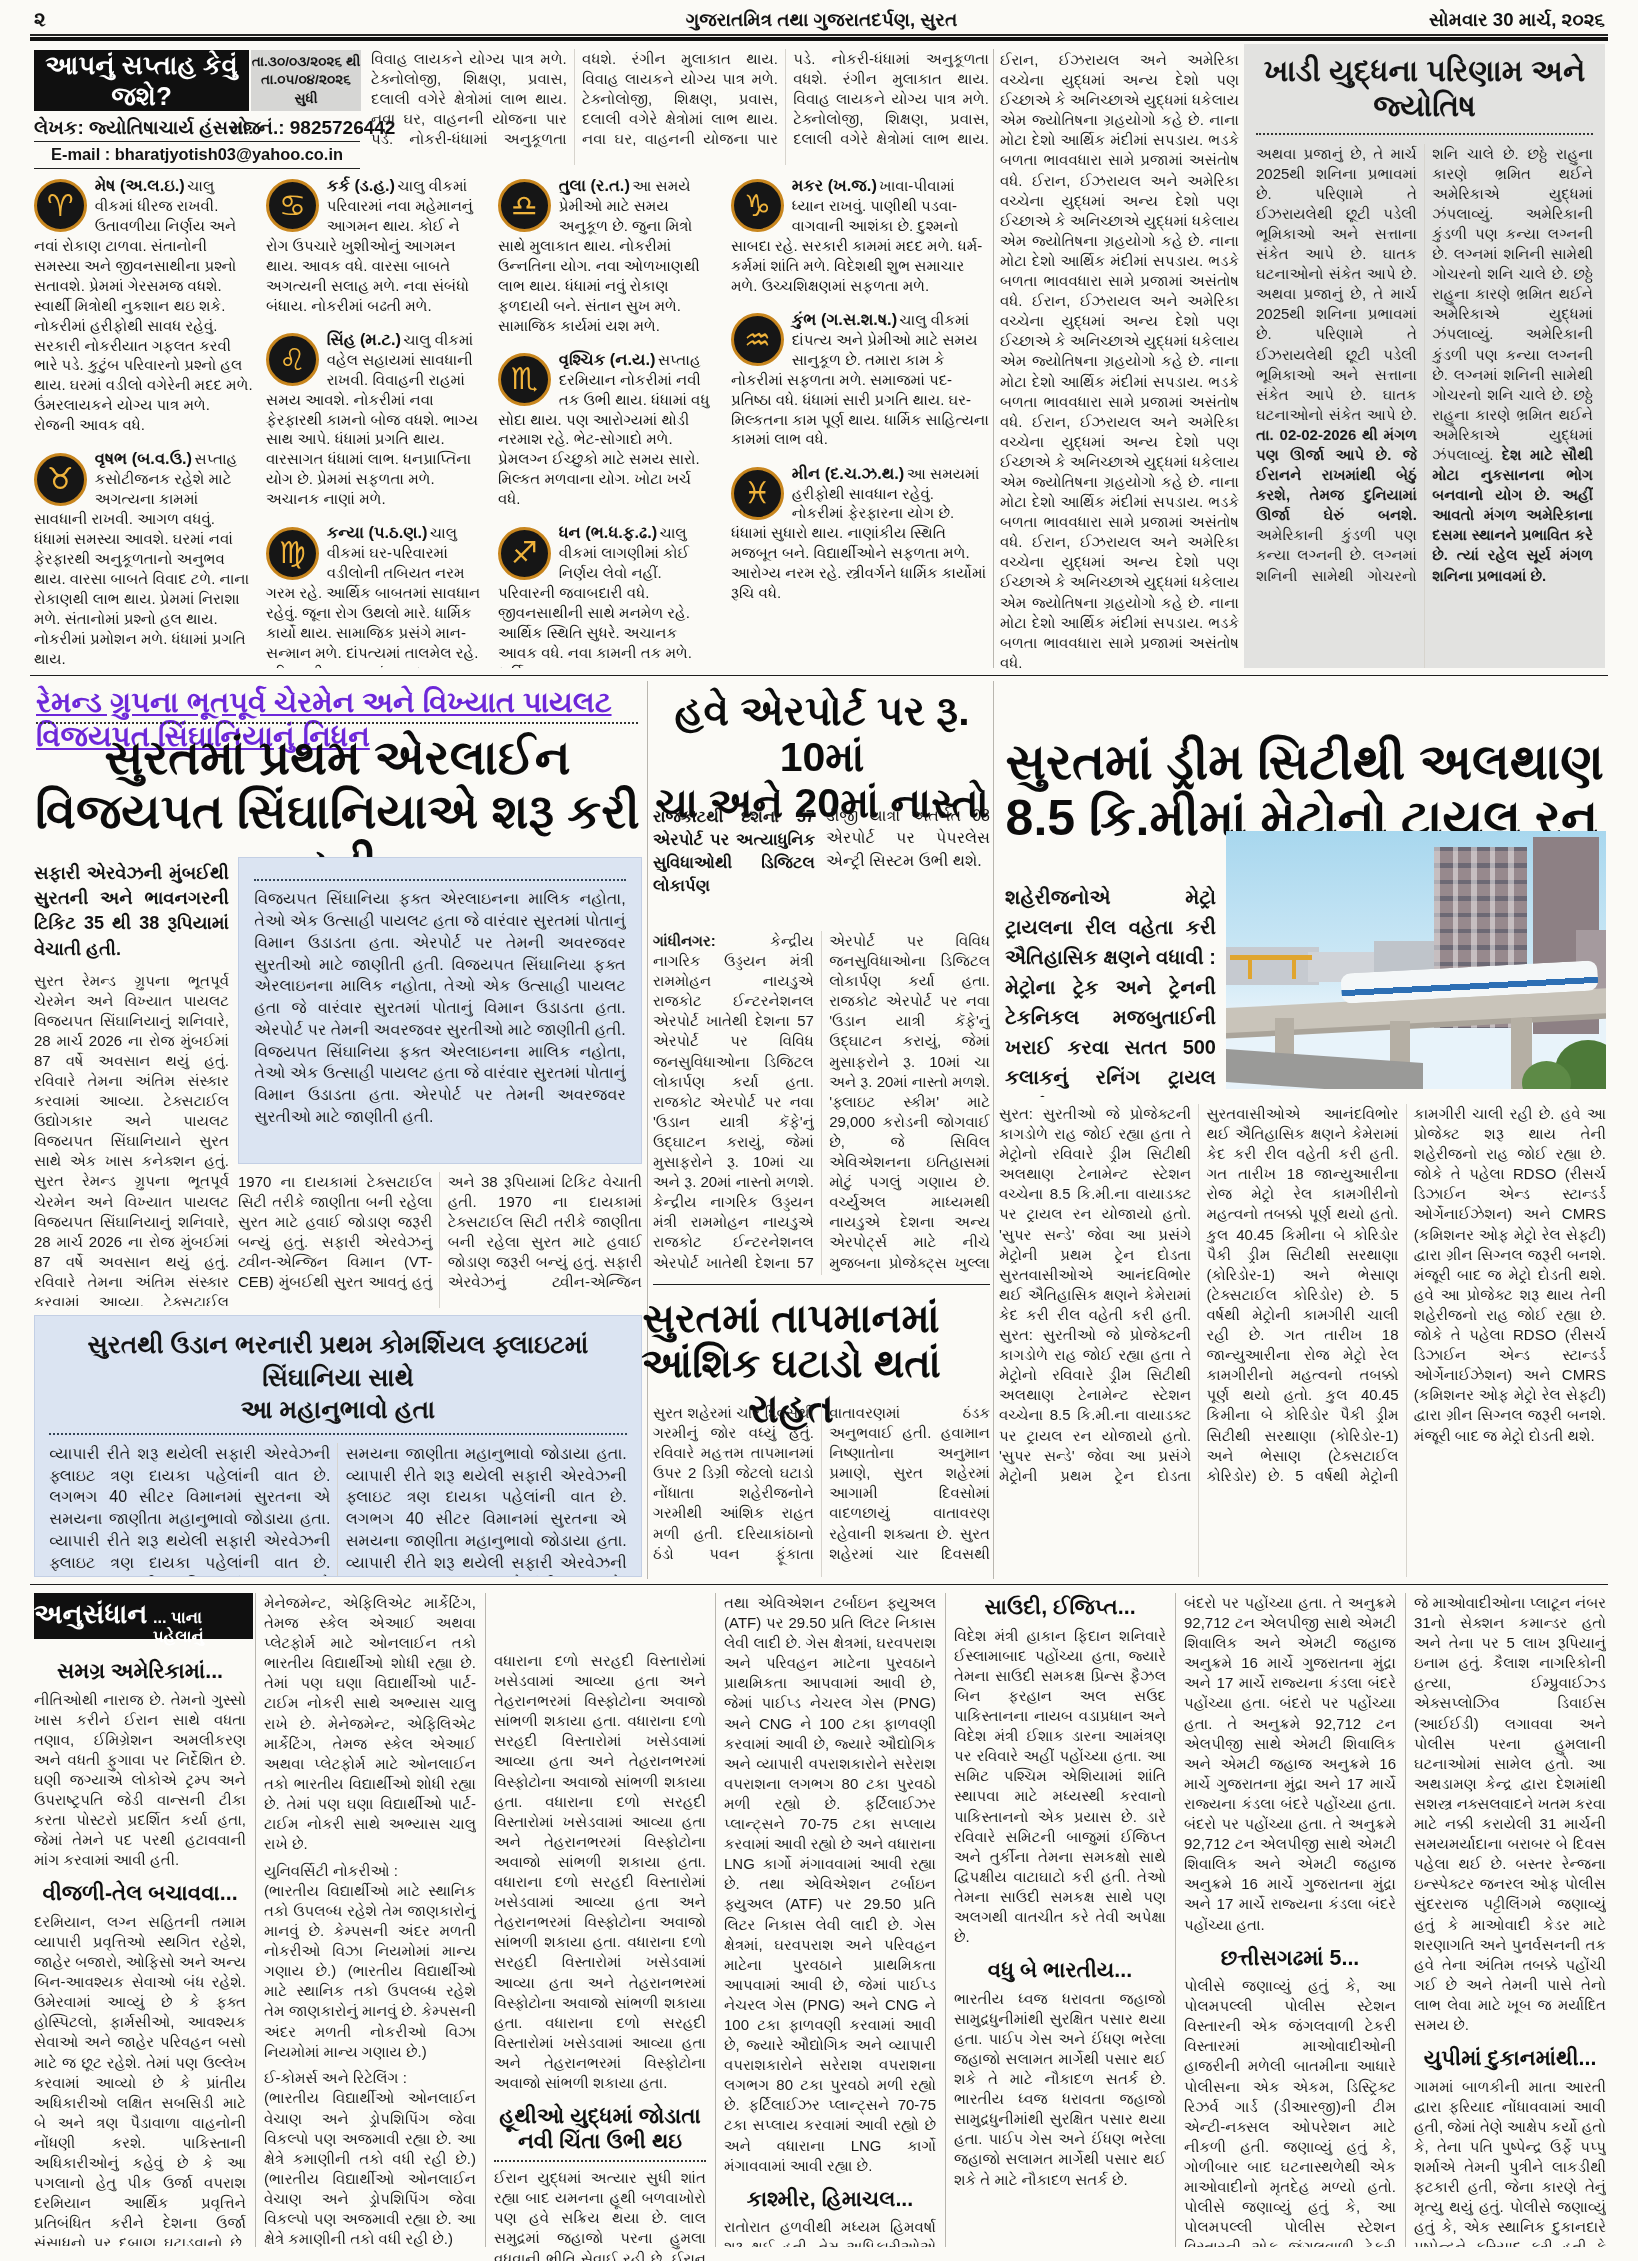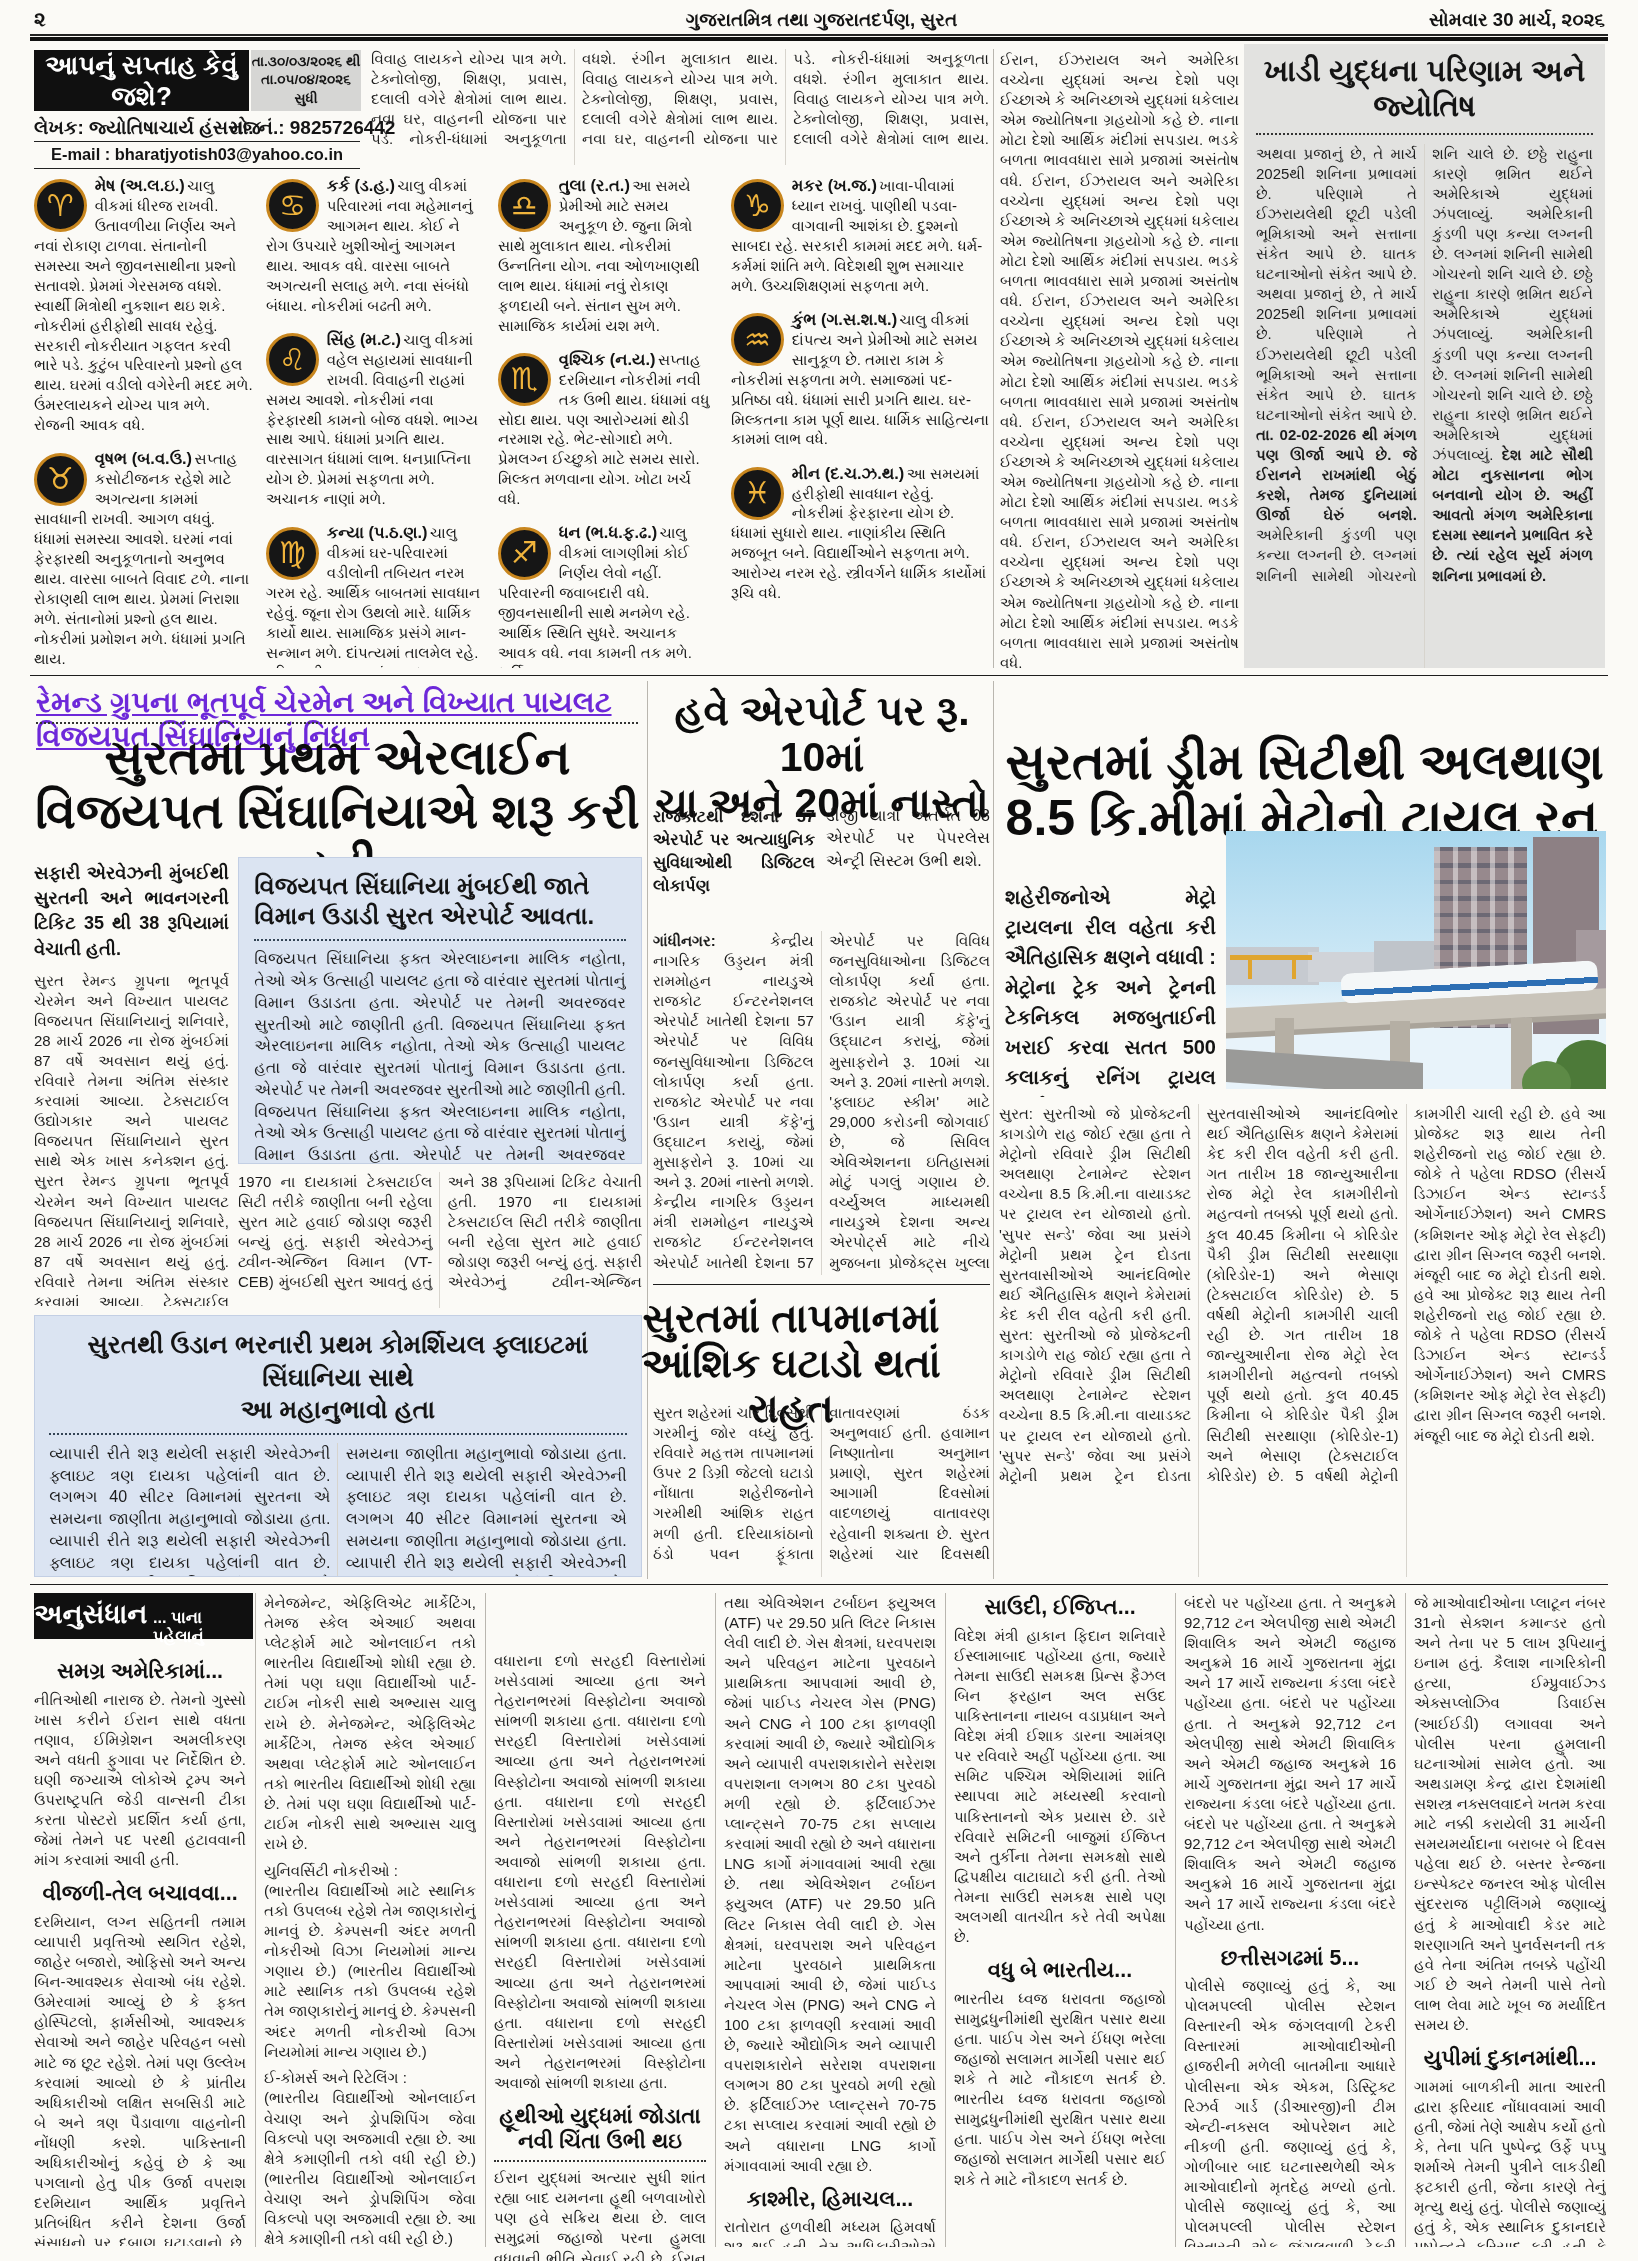--- a/index.html
+++ b/index.html
@@ -186,21 +186,20 @@
   <div class="abs kicker" style="left:36px;top:686px;width:602px;text-decoration:underline;">રેમન્ડ ગ્રુપના ભૂતપૂર્વ ચેરમેન અને વિખ્યાત પાયલટ વિજયપત સિંઘાનિયાનું નિધન</div>
   <div class="abs dotted" style="left:36px;top:722px;width:602px;border-top:2.2px dotted #333;"></div>
   <div class="abs headline" style="left:33px;top:731px;width:609px;font-size:48px;">સુરતમાં પ્રથમ એરલાઈન વિજયપત સિંઘાનિયાએ શરૂ કરી હતી</div>
 
   <div class="abs" style="left:34px;top:861px;width:195px;height:445px;overflow:hidden;">
     <div class="b just" style="font-size:18px;line-height:1.4;">સફારી એરવેઝની મુંબઈથી સુરતની અને ભાવનગરની ટિકિટ 35 થી 38 રૂપિયામાં વેચાતી હતી.</div>
     <div class="body-sm" style="margin-top:8.8px;">સુરત રેમન્ડ ગ્રુપના ભૂતપૂર્વ ચેરમેન અને વિખ્યાત પાયલટ વિજયપત સિંઘાનિયાનું શનિવારે, 28 માર્ચ 2026 ના રોજ મુંબઈમાં 87 વર્ષે અવસાન થયું હતું. રવિવારે તેમના અંતિમ સંસ્કાર કરવામાં આવ્યા. ટેક્સટાઈલ ઉદ્યોગકાર અને પાયલટ વિજયપત સિંઘાનિયાને સુરત સાથે એક ખાસ કનેક્શન હતું. સુરત રેમન્ડ ગ્રુપના ભૂતપૂર્વ ચેરમેન અને વિખ્યાત પાયલટ વિજયપત સિંઘાનિયાનું શનિવારે, 28 માર્ચ 2026 ના રોજ મુંબઈમાં 87 વર્ષે અવસાન થયું હતું. રવિવારે તેમના અંતિમ સંસ્કાર કરવામાં આવ્યા. ટેક્સટાઈલ ઉદ્યોગકાર અને પાયલટ વિજયપત સિંઘાનિયાને સુરત સાથે એક ખાસ કનેક્શન હતું. સુરત રેમન્ડ ગ્રુપના ભૂતપૂર્વ ચેરમેન અને વિખ્યાત પાયલટ વિજયપત સિંઘાનિયાનું શનિવારે, 28 માર્ચ 2026 ના રોજ મુંબઈમાં 87 વર્ષે અવસાન થયું હતું. રવિવારે તેમના અંતિમ સંસ્કાર કરવામાં આવ્યા. ટેક્સટાઈલ ઉદ્યોગકાર અને પાયલટ વિજયપત સિંઘાનિયાને સુરત સાથે એક ખાસ કનેક્શન હતું.</div>
   </div>
 
   <div class="abs bluebox" style="left:238px;top:857px;width:404px;height:307px;padding:13px 15.3px;box-sizing:border-box;overflow:hidden;">
-    <div class="b" style="font-size:24px;line-height:1.25;">વિજયપત સિંઘાનિયા મુંબઈથી જાતે વિમાન ઉડાડી સુરત એરપોર્ટ આવતા.</div>
     <div class="dotted" style="margin:7.7px 0;border-top:2.2px dotted #345;"></div>
     <div class="body-md">વિજયપત સિંઘાનિયા ફક્ત એરલાઇનના માલિક નહોતા, તેઓ એક ઉત્સાહી પાયલટ હતા જે વારંવાર સુરતમાં પોતાનું વિમાન ઉડાડતા હતા. એરપોર્ટ પર તેમની અવરજવર સુરતીઓ માટે જાણીતી હતી. વિજયપત સિંઘાનિયા ફક્ત એરલાઇનના માલિક નહોતા, તેઓ એક ઉત્સાહી પાયલટ હતા જે વારંવાર સુરતમાં પોતાનું વિમાન ઉડાડતા હતા. એરપોર્ટ પર તેમની અવરજવર સુરતીઓ માટે જાણીતી હતી. વિજયપત સિંઘાનિયા ફક્ત એરલાઇનના માલિક નહોતા, તેઓ એક ઉત્સાહી પાયલટ હતા જે વારંવાર સુરતમાં પોતાનું વિમાન ઉડાડતા હતા. એરપોર્ટ પર તેમની અવરજવર સુરતીઓ માટે જાણીતી હતી.</div>
   </div>
   <div class="abs body-sm cols2" style="left:238px;top:1172px;width:404px;height:136px;">1970 ના દાયકામાં ટેક્સટાઈલ સિટી તરીકે જાણીતા બની રહેલા સુરત માટે હવાઈ જોડાણ જરૂરી બન્યું હતું. સફારી એરવેઝનું ટ્વીન-એન્જિન વિમાન (VT-CEB) મુંબઈથી સુરત આવતું હતું અને 38 રૂપિયામાં ટિકિટ વેચાતી હતી. 1970 ના દાયકામાં ટેક્સટાઈલ સિટી તરીકે જાણીતા બની રહેલા સુરત માટે હવાઈ જોડાણ જરૂરી બન્યું હતું. સફારી એરવેઝનું ટ્વીન-એન્જિન વિમાન (VT-CEB) મુંબઈથી સુરત આવતું હતું અને 38 રૂપિયામાં ટિકિટ વેચાતી હતી. 1970 ના દાયકામાં ટેક્સટાઈલ સિટી તરીકે જાણીતા બની રહેલા સુરત માટે હવાઈ જોડાણ જરૂરી બન્યું હતું. સફારી એરવેઝનું ટ્વીન-એન્જિન વિમાન (VT-CEB) મુંબઈથી સુરત આવતું હતું અને 38 રૂપિયામાં ટિકિટ વેચાતી હતી.</div>
 
   <div class="abs bluebox" style="left:34px;top:1315px;width:608px;height:262px;padding:12px 14.2px;box-sizing:border-box;overflow:hidden;">
     <div class="b ctr" style="font-size:25px;line-height:1.3;">
       <span>સુરતથી ઉડાન ભરનારી પ્રથમ કોમર્શિયલ ફ્લાઇટમાં સિંઘાનિયા સાથે</span><br>
       <span>આ મહાનુભાવો હતા</span>
     </div>

